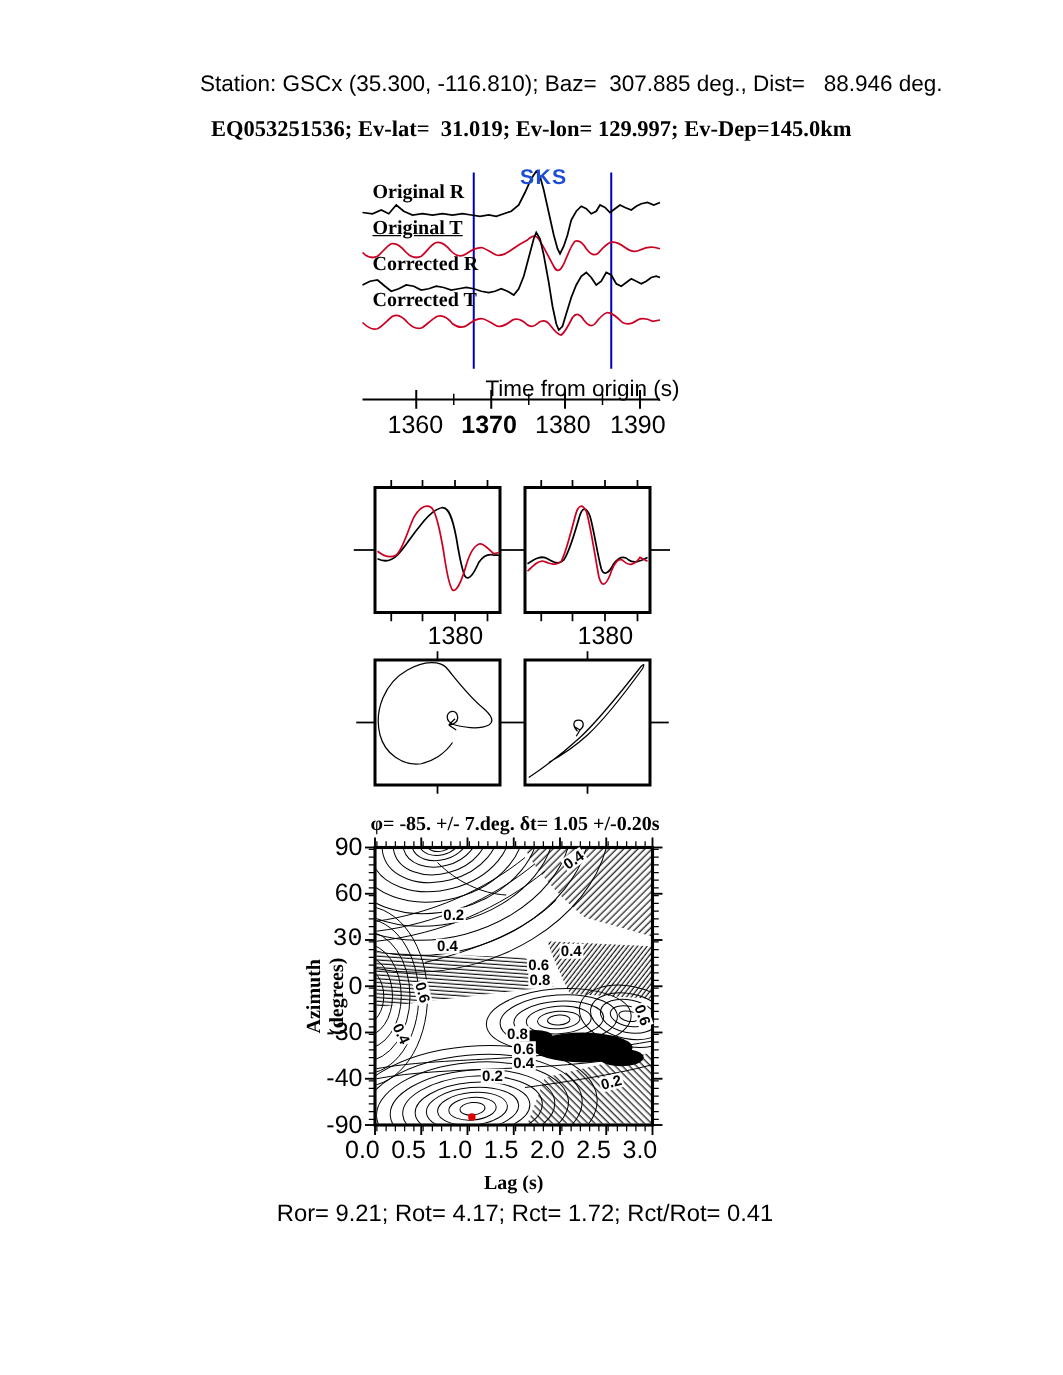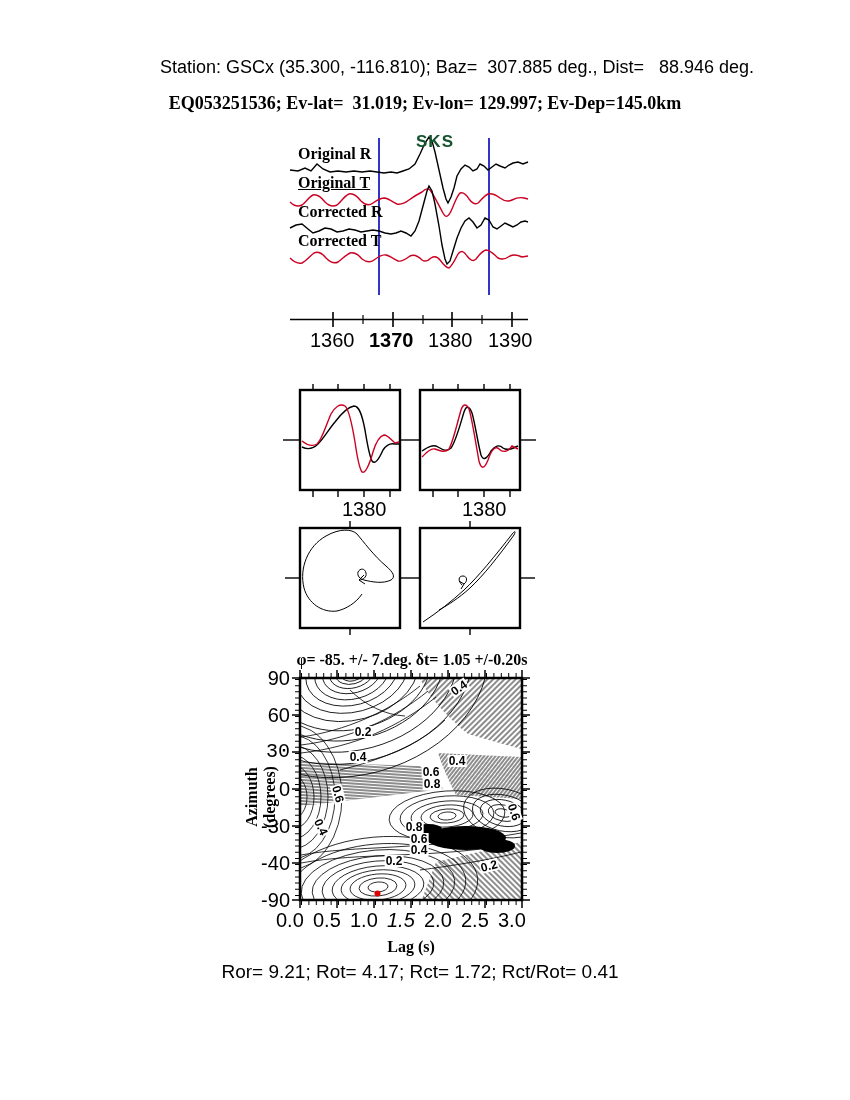--- a/index.html
+++ b/index.html
@@ -5,21 +5,21 @@
   html,body{margin:0;padding:0;background:#fff;}
   #page{position:relative;width:850px;height:1100px;background:#ffffff;overflow:hidden;
         font-family:"Liberation Sans",sans-serif;color:#000;}
   .abs{position:absolute;}
   .ctr{text-align:center;white-space:pre;}
   .sans18{font:18px "Liberation Sans",sans-serif;margin-left:32px;}
   .sans19{font:19px "Liberation Sans",sans-serif;}
   .serifb18{font:bold 18px "Liberation Serif",serif;}
   .serifb16{font:bold 16px "Liberation Serif",serif;}
   .tracelab{font:bold 16px "Liberation Serif",serif;line-height:18px;}
-  .sks{font:bold 17px "Liberation Sans",sans-serif;color:#14532d;letter-spacing:1px;}
+  .sks{font:bold 17px "Liberation Sans",sans-serif;color:#1d4ed8;letter-spacing:1px;}
   .tick20{font:20px "Liberation Sans",sans-serif;line-height:20px;}
   .clab{position:absolute;font:bold 12px "Liberation Sans",sans-serif;line-height:12px;
         background:#fff;padding:0 1px;transform:translate(-50%,-50%);}
   .ylab{width:48px;text-align:right;line-height:20px;}
   .xlab{width:48px;text-align:left;line-height:20px;}
   svg{position:absolute;left:0;top:0;}
 </style>
 </head>
 <body>
 
@@ -235,20 +235,21 @@
       <circle cx="377.5" cy="893.5" r="3" fill="#e10000"></circle>
     </g>
   </svg>
 
   <div class="abs sks" style="left:409px;top:132px;width:52px;text-align:center;">SKS</div>
   <div class="abs tracelab" style="left:298px;top:145px;">Original R</div>
   <div class="abs tracelab" style="left:298px;top:174px;text-decoration:underline;">Original T</div>
   <div class="abs tracelab" style="left:298px;top:203px;">Corrected R</div>
   <div class="abs tracelab" style="left:298px;top:232px;text-align:center;">Corrected T</div>
 
+  <div class="abs sans18" style="left:334px;top:301px;width:200px;text-align:center;">Time from origin (s)</div>
   <div class="abs tick20 xlab" style="left:310px;top:330px;">1360</div>
   <div class="abs tick20 xlab" style="left:369px;top:330px;font-weight:bold;">1370</div>
   <div class="abs tick20 xlab" style="left:428px;top:330px;">1380</div>
   <div class="abs tick20 xlab" style="left:488px;top:330px;">1390</div>
 
   <div class="abs tick20 xlab" style="left:342px;top:499px;">1380</div>
   <div class="abs tick20 xlab" style="left:462px;top:499px;">1380</div>
 
   <div class="abs serifb16 ctr" style="left:257px;top:651px;width:310px;">φ= -85. +/- 7.deg. δt= 1.05 +/-0.20s</div>
   <div class="abs serifb16" style="left:199px;top:779px;width:124px;text-align:center;transform:rotate(-90deg);">Azimuth (degrees)</div>
@@ -257,21 +258,21 @@
   <div class="abs tick20 ylab" style="left:242px;top:705px;">60</div>
   <div class="abs tick20 ylab" style="left:242px;top:742px;font-family:Liberation Mono, monospace;">30</div>
   <div class="abs tick20 ylab" style="left:242px;top:779px;">0</div>
   <div class="abs tick20 ylab" style="left:242px;top:816px;">-30</div>
   <div class="abs tick20 ylab" style="left:242px;top:853px;">-40</div>
   <div class="abs tick20 ylab" style="left:242px;top:890px;">-90</div>
 
   <div class="abs tick20 xlab" style="left:276px;top:910px;">0.0</div>
   <div class="abs tick20 xlab" style="left:313px;top:910px;">0.5</div>
   <div class="abs tick20 xlab" style="left:350px;top:910px;">1.0</div>
-  <div class="abs tick20 xlab" style="left:387px;top:910px;font-style:italic;">1.5</div>
+  <div class="abs tick20 xlab" style="left:387px;top:910px;">1.5</div>
   <div class="abs tick20 xlab" style="left:424px;top:910px;">2.0</div>
   <div class="abs tick20 xlab" style="left:461px;top:910px;">2.5</div>
   <div class="abs tick20 xlab" style="left:498px;top:910px;">3.0</div>
 
   <span class="clab" style="left:363px;top:732px;">0.2</span>
   <span class="clab" style="left:358px;top:757px;">0.4</span>
   <span class="clab" style="left:459px;top:688px;transform:translate(-50%,-50%) rotate(-35deg);">0.4</span>
   <span class="clab" style="left:457px;top:761px;">0.4</span>
   <span class="clab" style="left:431px;top:772px;">0.6</span>
   <span class="clab" style="left:432px;top:784px;">0.8</span>

